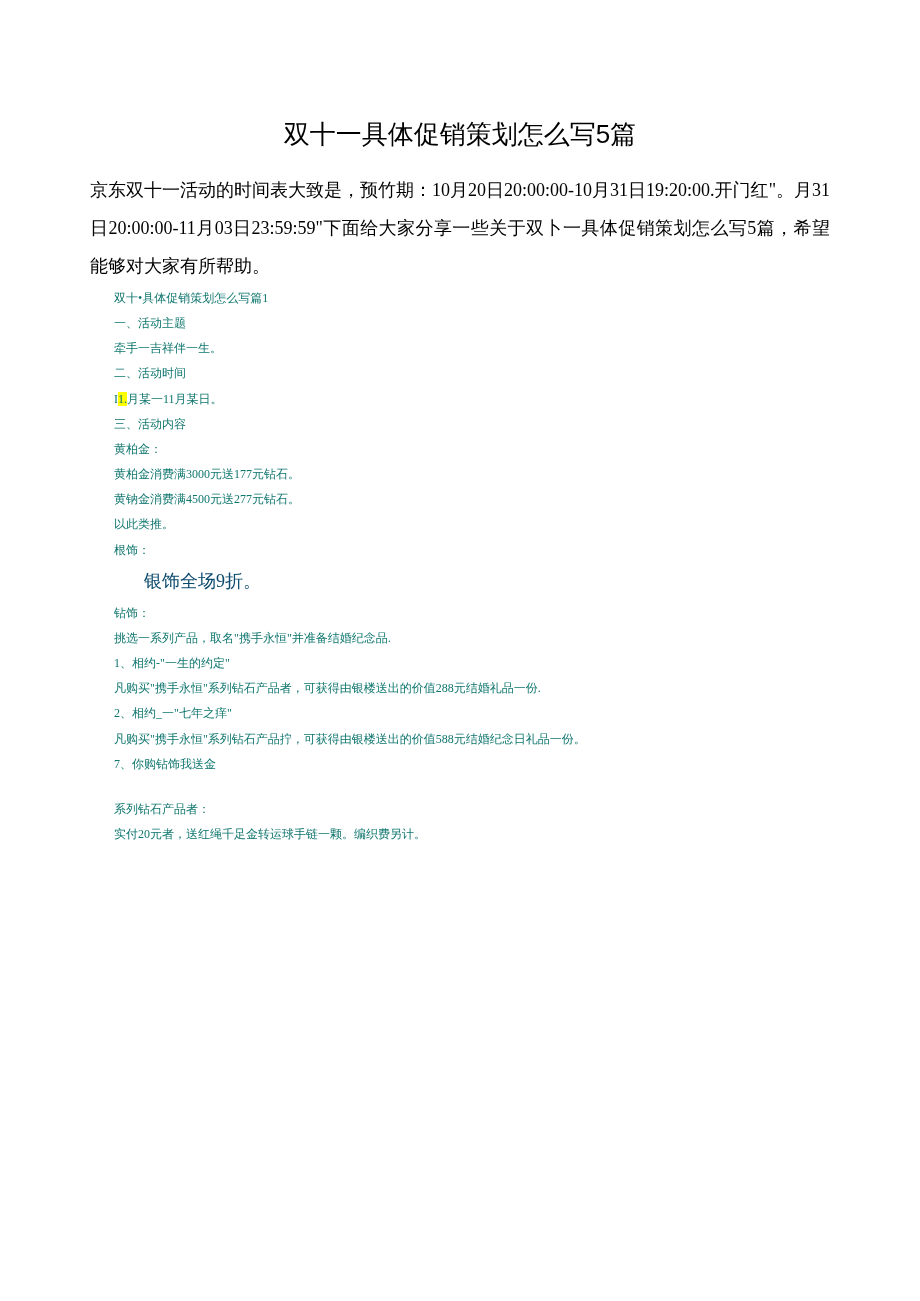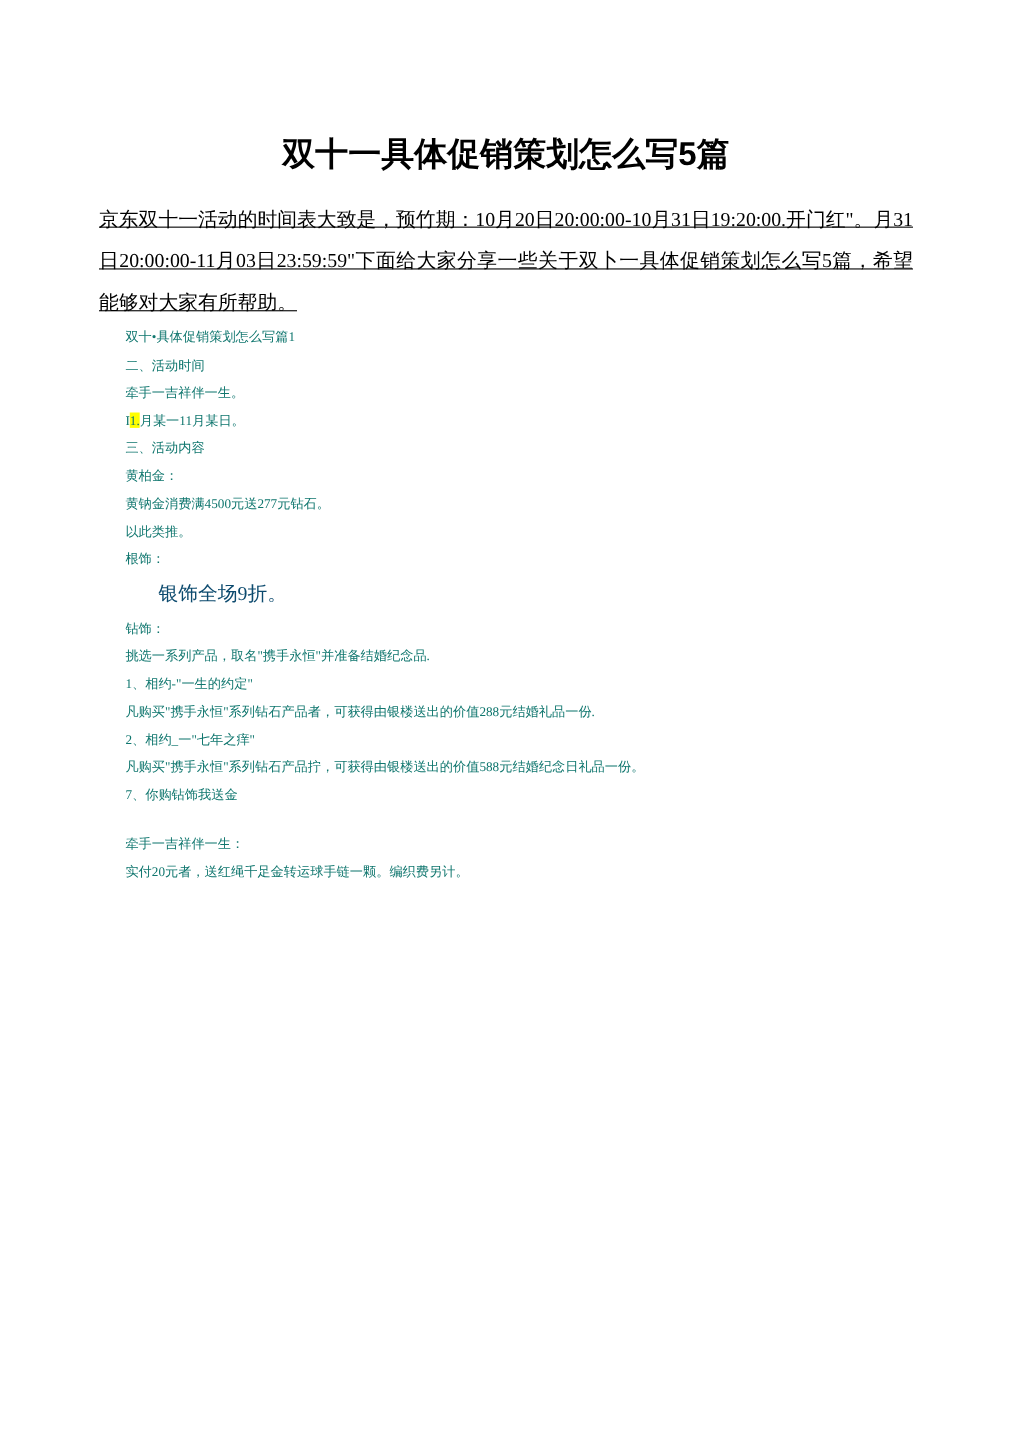--- a/index.html
+++ b/index.html
@@ -9,33 +9,32 @@
     font-family: "SimSun", "宋体", serif;
     width: 920px;
   }
   .page {
     padding: 100px 90px 80px 90px;
     box-sizing: border-box;
     width: 920px;
   }
   .title {
     font-family: "Microsoft YaHei", "SimHei", sans-serif;
-    font-size: 30px;
-    font-weight: bold;
+    font-size: 26px;
+    font-weight: normal;
     text-align: center;
     margin-bottom: 20px;
     color: #000;
   }
   .intro {
     font-size: 18px;
     line-height: 2.1;
     color: #000;
     margin: 0;
     text-align: justify;
-    text-decoration: underline;
   }
   .para {
     font-size: 12px;
     line-height: 2.1;
     color: #0f766e;
     margin: 0;
     text-indent: 2em;
     text-align: justify;
   }
   .para-deep {
@@ -50,31 +49,33 @@
     background-color: #ffff00;
   }
 </style>
 </head>
 <body>
 
 <div class="page">
   <h1 class="title">双十一具体促销策划怎么写5篇</h1>
   <p class="intro">京东双十一活动的时间表大致是，预竹期：10月20日20:00:00-10月31日19:20:00.开门红"。月31日20:00:00-11月03日23:59:59"下面给大家分享一些关于双卜一具体促销策划怎么写5篇，希望能够对大家有所帮助。</p>
   <p class="para">双十•具体促销策划怎么写篇1</p>
+  <p class="para">一、活动主题</p>
+  <p class="para">牵手一吉祥伴一生。</p>
   <p class="para">二、活动时间</p>
-  <p class="para">牵手一吉祥伴一生。</p>
   <p class="para"><span>I</span><span class="hl">1.</span><span>月某一11月某日。</span></p>
   <p class="para">三、活动内容</p>
   <p class="para">黄柏金：</p>
+  <p class="para">黄柏金消费满3000元送177元钻石。</p>
   <p class="para">黄钠金消费满4500元送277元钻石。</p>
   <p class="para">以此类推。</p>
   <p class="para">根饰：</p>
   <p class="para-deep">银饰全场9折。</p>
   <p class="para">钻饰：</p>
   <p class="para">挑选一系列产品，取名"携手永恒"并准备结婚纪念品.</p>
   <p class="para">1、相约-"一生的约定"</p>
   <p class="para">凡购买"携手永恒"系列钻石产品者，可获得由银楼送出的价值288元结婚礼品一份.</p>
   <p class="para">2、相约_一"七年之痒"</p>
   <p class="para">凡购买"携手永恒"系列钻石产品拧，可获得由银楼送出的价值588元结婚纪念日礼品一份。</p>
   <p class="para">7、你购钻饰我送金</p>
-  <p class="para" style="margin-top:20px">牵手一吉祥伴一生：</p>
+  <p class="para" style="margin-top:20px">系列钻石产品者：</p>
   <p class="para">实付20元者，送红绳千足金转运球手链一颗。编织费另计。</p>
 </div>
 
 </body></html>

